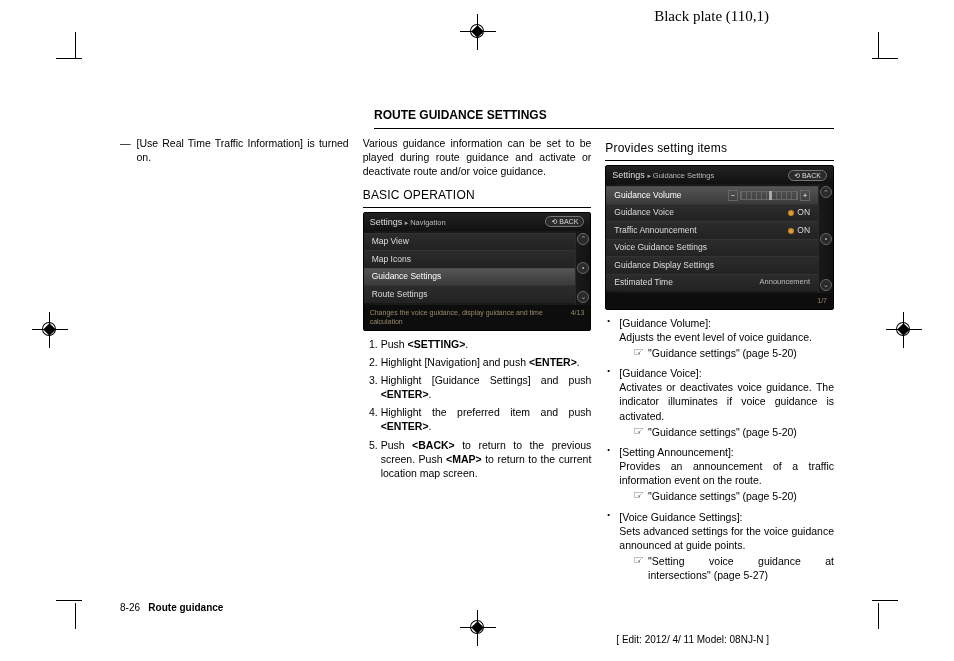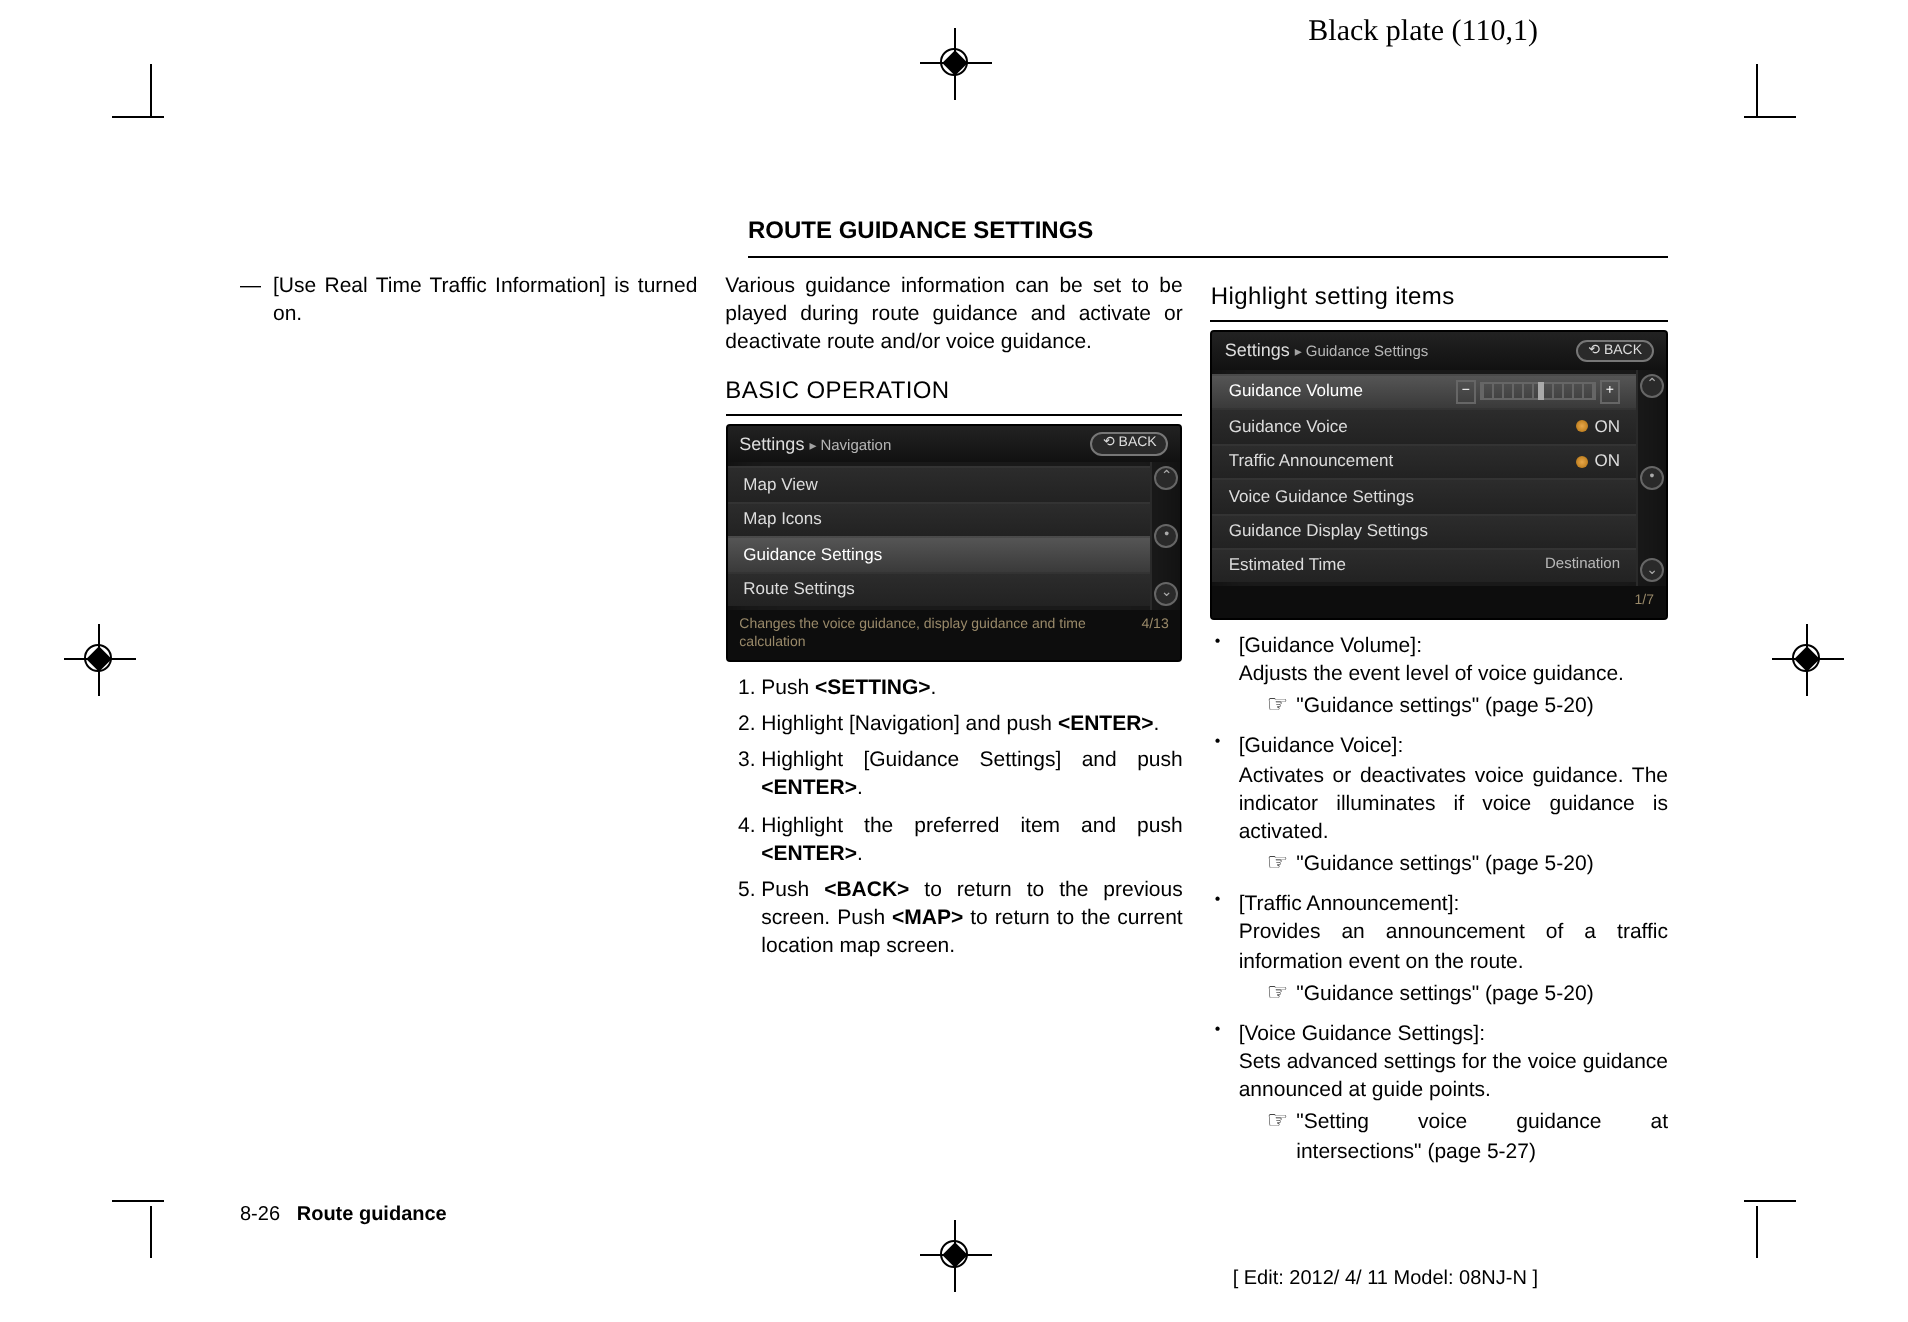--- a/index.html
+++ b/index.html
@@ -327,21 +327,21 @@
       <ol class="steps">
         <li><span>Push </span><span class="b">&lt;SETTING&gt;</span><span>.</span></li>
         <li><span>Highlight [Navigation] and push </span><span class="b">&lt;ENTER&gt;</span><span>.</span></li>
         <li><span>Highlight [Guidance Settings] and push </span><span class="b">&lt;ENTER&gt;</span><span>.</span></li>
         <li><span>Highlight the preferred item and push </span><span class="b">&lt;ENTER&gt;</span><span>.</span></li>
         <li><span>Push </span><span class="b">&lt;BACK&gt;</span><span> to return to the previous screen. Push </span><span class="b">&lt;MAP&gt;</span><span> to return to the current location map screen.</span></li>
       </ol>
     </div>
 
     <div class="col">
-      <div class="sub-title">Highlight setting items</div>
+      <div class="sub-title">Provides setting items</div>
       <hr class="hr">
 
       <div class="ui-screenshot">
         <div class="ui-hdr">
           <span>
             <span>Settings</span>
             <span style="font-size:7px;opacity:.7;">▸ </span><span style="font-size:7.5px;opacity:.8;">Guidance Settings</span>
           </span>
           <span class="ui-back">⟲ <span>BACK</span></span>
         </div>
@@ -362,21 +362,21 @@
               <span><span class="ui-dot"></span><span>ON</span></span>
             </div>
             <div class="ui-row">
               <span>Traffic Announcement</span>
               <span><span class="ui-dot"></span><span>ON</span></span>
             </div>
             <div class="ui-row">Voice Guidance Settings</div>
             <div class="ui-row">Guidance Display Settings</div>
             <div class="ui-row">
               <span>Estimated Time</span>
-              <span style="font-size:7.5px;opacity:.8;">Destination</span>
+              <span style="font-size:7.5px;opacity:.8;">Announcement</span>
             </div>
           </div>
           <div class="ui-side">
             <span>⌃</span>
             <span>•</span>
             <span>⌄</span>
           </div>
         </div>
         <div class="ui-foot">
           <span></span>
@@ -395,21 +395,21 @@
         </li>
         <li>
           <span>[Guidance Voice]:</span><br>
           <span>Activates or deactivates voice guidance. The indicator illuminates if voice guidance is activated.</span>
           <div class="ref">
               <span class="ref-icon">☞</span>
               <span class="ref-txt">"Guidance settings" (page 5-20)</span>
             </div>
         </li>
         <li>
-          <span>[Traffic Announcement]:</span><br>
+          <span>[Setting Announcement]:</span><br>
           <span>Provides an announcement of a traffic information event on the route.</span>
           <div class="ref">
               <span class="ref-icon">☞</span>
               <span class="ref-txt">"Guidance settings" (page 5-20)</span>
             </div>
         </li>
         <li>
           <span>[Voice Guidance Settings]:</span><br>
           <span>Sets advanced settings for the voice guidance announced at guide points.</span>
           <div class="ref">

